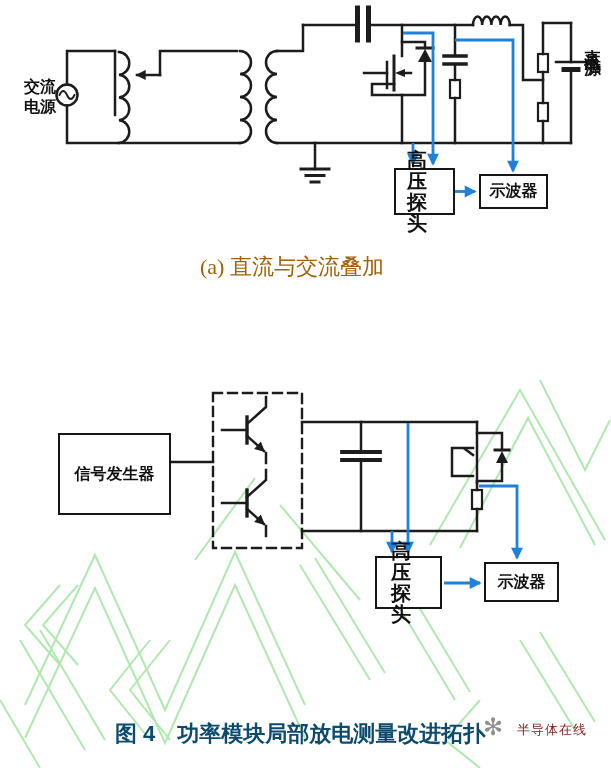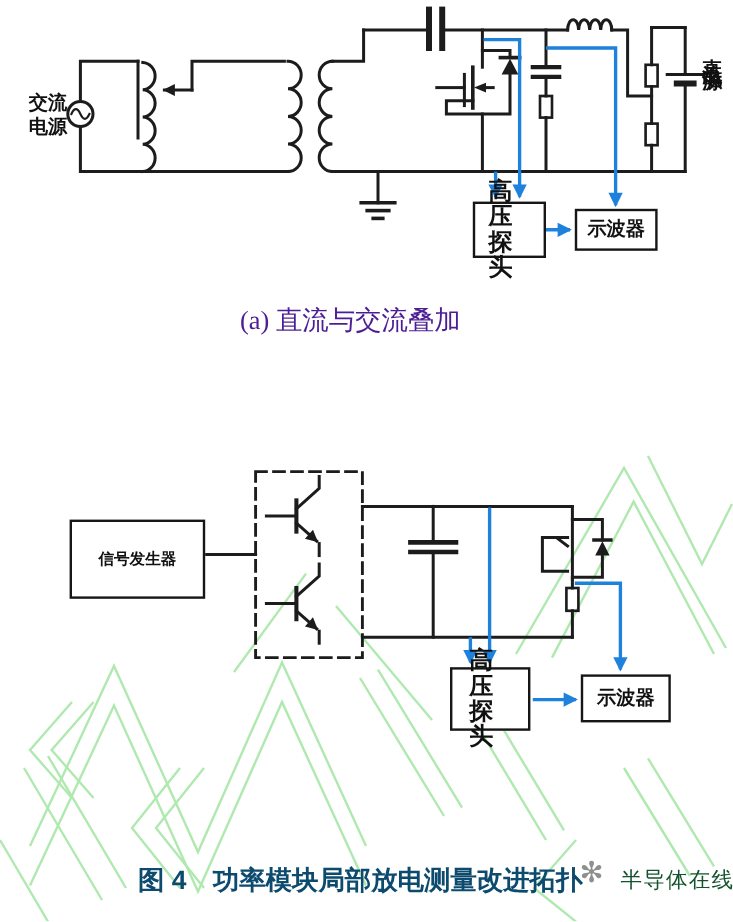--- a/index.html
+++ b/index.html
@@ -8,25 +8,25 @@
   #page svg{position:absolute;left:0;top:0;}
   .abs{position:absolute;}
   .cnlabel{font-weight:bold;color:#111;font-size:16px;line-height:20px;text-align:center;}
   .vlabel{writing-mode:vertical-rl;text-orientation:upright;font-weight:bold;color:#111;
           font-size:16.5px;letter-spacing:3.5px;}
   .boxlbl{border:2.6px solid #161616;background:#ffffff;display:flex;align-items:center;
           justify-content:center;box-sizing:border-box;color:#111;font-weight:bold;}
   .boxlbl .wrap2{display:inline-block;width:35px;font-size:20px;line-height:21px;
           text-align:left;word-break:break-all;}
   .single{font-size:16px;}
-  .caption{font-family:"Liberation Serif",serif;color:#4c1d95;font-size:22px;white-space:nowrap;}
+  .caption{font-family:"Liberation Serif",serif;color:#a16207;font-size:22px;white-space:nowrap;}
   .figcap{font-weight:bold;color:#0c4a6e;font-size:22px;white-space:nowrap;
           font-family:"Liberation Sans",sans-serif;}
   .wm-logo{color:#8f8f8f;font-size:24px;}
-  .wm-text{color:#14532d;font-size:18px;letter-spacing:1px;white-space:nowrap;}
+  .wm-text{color:#7f1d1d;font-size:13px;letter-spacing:1px;white-space:nowrap;}
 </style>
 </head>
 <body>
 
 <div id="page">
 
   <svg width="611" height="768" viewBox="0 0 611 768">
     <defs>
       <marker id="ab" viewBox="0 0 12 12" refX="10" refY="6" markerWidth="13" markerHeight="13" markerUnits="userSpaceOnUse" orient="auto">
         <path d="M0.5,0.5 L11.5,6 L0.5,11.5 Z" fill="#1e82dc"></path>
@@ -212,21 +212,21 @@
 
   <div class="abs boxlbl" style="left:394px;top:168px;width:61px;height:47px;">
     <span class="wrap2">高压探头</span>
   </div>
   <div class="abs boxlbl single" style="left:479px;top:174px;width:69px;height:35px;">
     <span>示波器</span>
   </div>
 
   <div class="abs caption" style="left:200px;top:252px;">(a) 直流与交流叠加</div>
 
-  <div class="abs boxlbl" style="left:58px;top:433px;width:113px;height:66px;font-size:13px;">
+  <div class="abs boxlbl" style="left:58px;top:433px;width:113px;height:82px;font-size:16px;">
     <span>信号发生器</span>
   </div>
 
   <div class="abs boxlbl" style="left:375px;top:556px;width:67px;height:53px;">
     <span class="wrap2">高压探头</span>
   </div>
   <div class="abs boxlbl single" style="left:484px;top:562px;width:75px;height:40px;">
     <span>示波器</span>
   </div>
 

